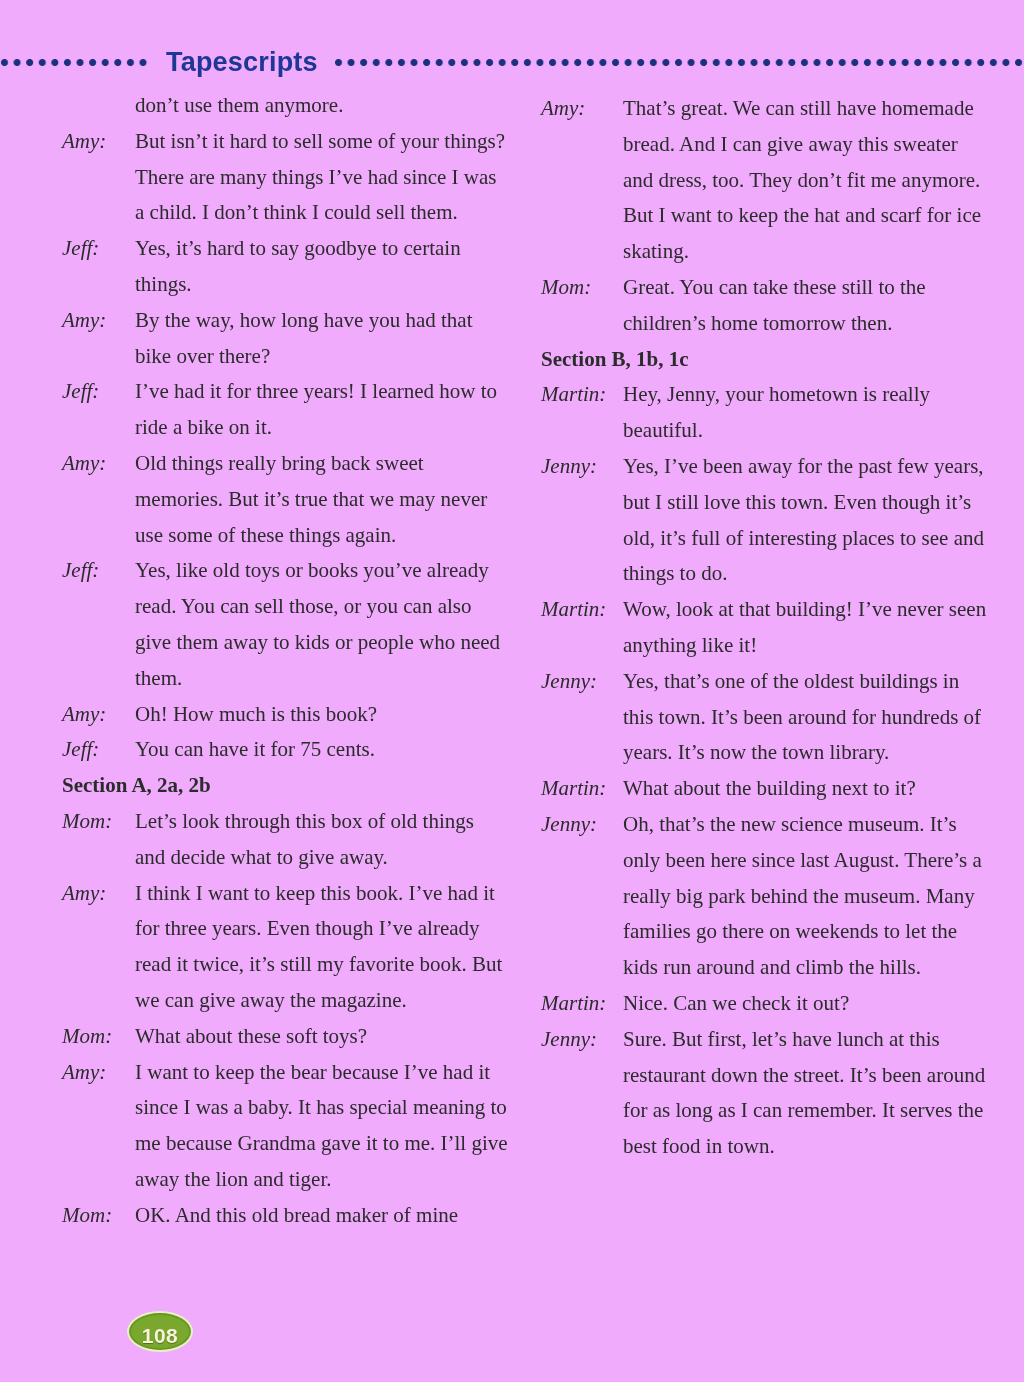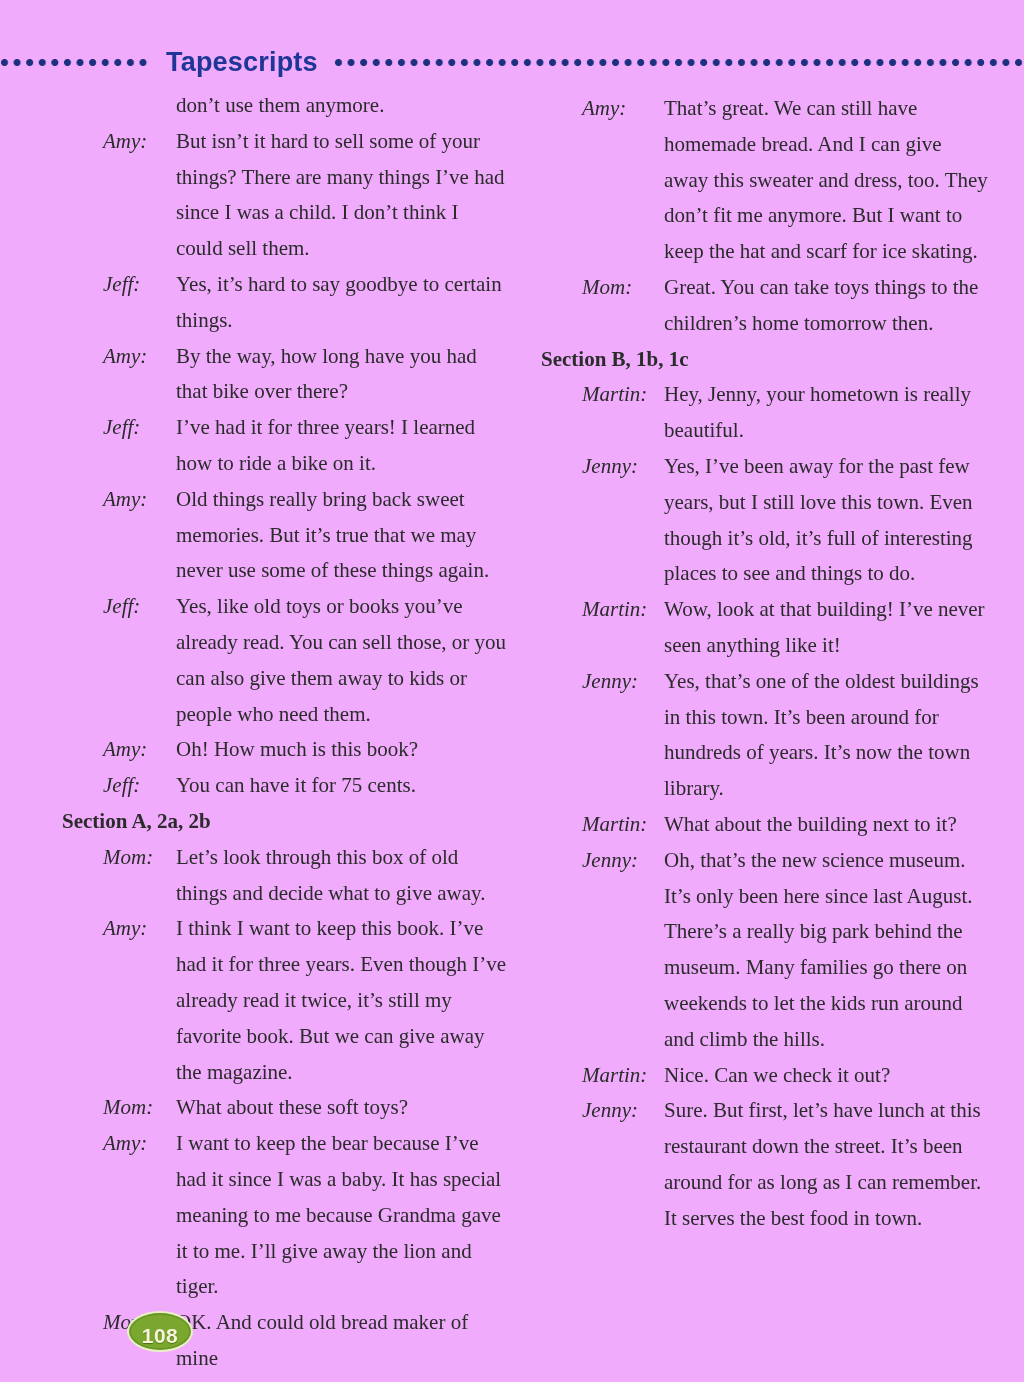--- a/index.html
+++ b/index.html
@@ -30,21 +30,21 @@
     font-weight:700;font-size:27px;line-height:1;
     color:#1e3796;
     margin:0 16px 0 14px;
     letter-spacing:.2px;
     flex:none;
   }
   
   .column{position:absolute;top:88px;font-size:21px;line-height:35.8px;}
   .column-left{left:62px;width:447px;}
   .column-right{left:541px;top:91px;width:450px;}
-  .dlg-row{display:flex;align-items:flex-start;margin-left:41px;}
+  .dlg-row{display:flex;align-items:flex-start;}
   .speaker{
     flex:none;font-style:italic;
     white-space:nowrap;
   }
   .column-left .speaker{width:73px;}
   .column-right .speaker{width:82px;}
   .dlg-text{flex:1;min-width:0;}
   .section-heading{font-weight:700;}
   
   .page-pill{
@@ -123,31 +123,31 @@
       <div class="dlg-row">
         <span class="speaker">Mom:</span>
         <span class="dlg-text">What about these soft toys?</span>
       </div>
       <div class="dlg-row">
         <span class="speaker">Amy:</span>
         <span class="dlg-text">I want to keep the bear because I’ve had it since I was a baby. It has special meaning to me because Grandma gave it to me. I’ll give away the lion and tiger.</span>
       </div>
       <div class="dlg-row">
         <span class="speaker">Mom:</span>
-        <span class="dlg-text">OK. And could old bread maker of mine</span>
+        <span class="dlg-text">OK. And this old bread maker of mine</span>
       </div>
     </div>
   <div class="column column-right">
       <div class="dlg-row">
         <span class="speaker">Amy:</span>
         <span class="dlg-text">That’s great. We can still have homemade bread. And I can give away this sweater and dress, too. They don’t fit me anymore. But I want to keep the hat and scarf for ice skating.</span>
       </div>
       <div class="dlg-row">
         <span class="speaker">Mom:</span>
-        <span class="dlg-text">Great. You can take toys things to the children’s home tomorrow then.</span>
+        <span class="dlg-text">Great. You can take these still to the children’s home tomorrow then.</span>
       </div>
       <div class="section-heading">Section B, 1b, 1c</div>
       <div class="dlg-row">
         <span class="speaker">Martin:</span>
         <span class="dlg-text">Hey, Jenny, your hometown is really beautiful.</span>
       </div>
       <div class="dlg-row">
         <span class="speaker">Jenny:</span>
         <span class="dlg-text">Yes, I’ve been away for the past few years, but I still love this town. Even though it’s old, it’s full of interesting places to see and things to do.</span>
       </div>

